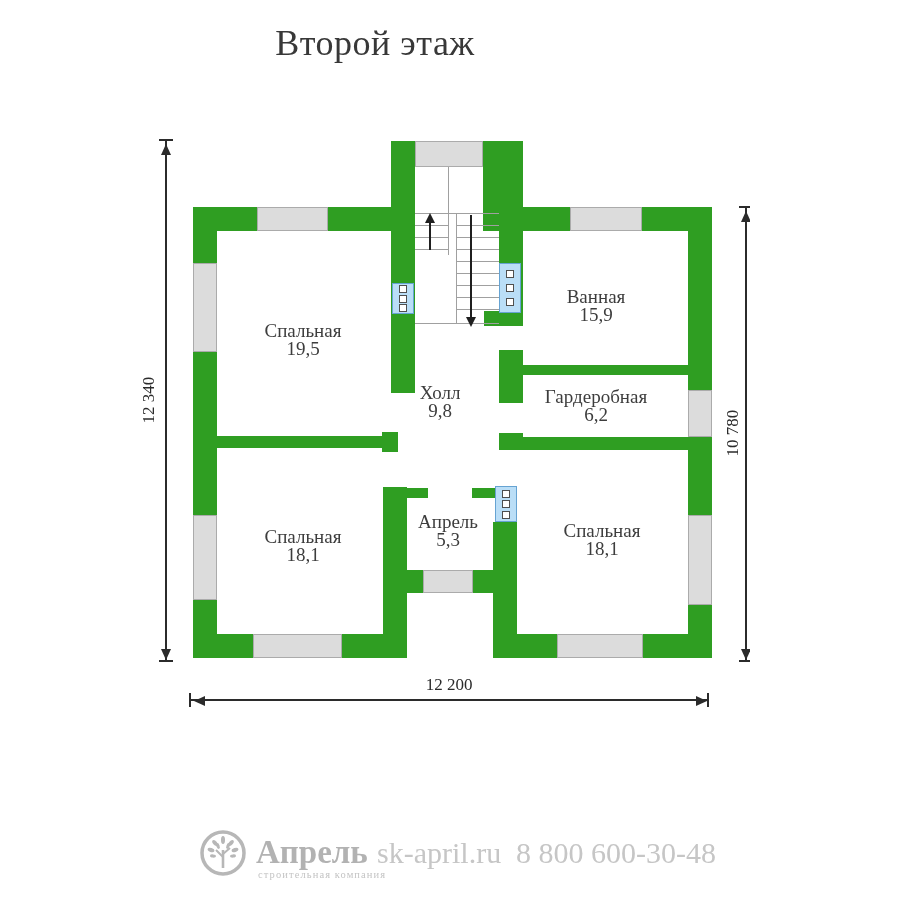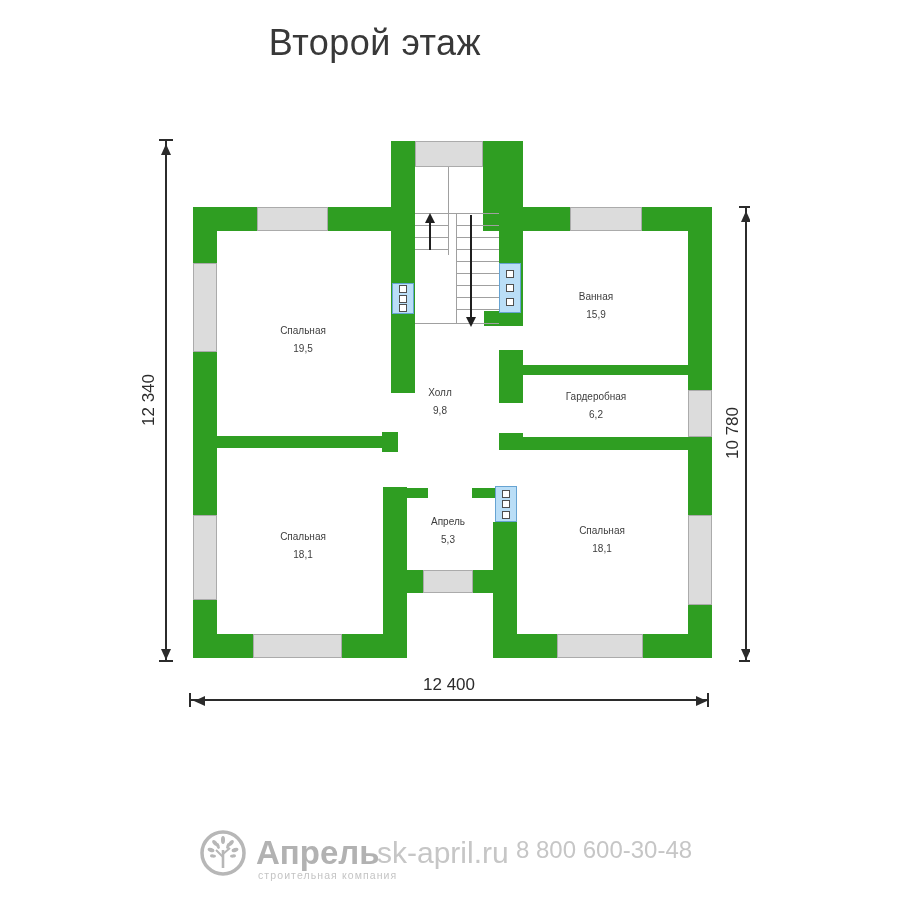--- a/index.html
+++ b/index.html
@@ -1,42 +1,42 @@
 <!DOCTYPE html>
 <html><head>
 <meta charset="utf-8">
 <style>
   html,body{margin:0;padding:0;background:#fff;}
   *{box-sizing:border-box;}
   .page{position:relative;width:750px;height:900px;background:#ffffff;overflow:hidden;
-        font-family:Liberation Sans, sans-serif;}
+        font-family:Liberation Serif, serif;}
   .title{position:absolute;left:0;right:0;top:22px;text-align:center;
          font-size:36px;color:#383838;letter-spacing:0.5px;}
   
   .wall{position:absolute;background:#2f9e22;}
   .thin{position:absolute;background:#2f9e22;}
   .win{position:absolute;background:#dcdcdc;box-shadow:inset 0 0 0 1px #ababab;}
   .rad{position:absolute;background:#badef7;border:1px solid #66a3d2;
        display:flex;flex-direction:column;justify-content:space-evenly;align-items:center;}
   .rad i{display:block;width:8px;height:8px;background:#ffffff;border:1px solid #4f4f4f;}
   .sline{position:absolute;background:#a0a0a0;}
   .shaft{position:absolute;background:#1f1f1f;}
   .tri{position:absolute;width:0;height:0;border-style:solid;border-color:transparent;}
   .room-label{position:absolute;transform:translate(-50%,-50%);text-align:center;
-              font-size:10px;line-height:18px;color:#3d3d3d;white-space:nowrap;}
+              font-size:19px;line-height:18px;color:#3d3d3d;white-space:nowrap;}
   
   .dline{position:absolute;background:#2b2b2b;}
   .dim-label{position:absolute;font-size:17px;color:#2b2b2b;white-space:nowrap;
              transform:translate(-50%,-50%);}
   .dim-label.vert{transform:translate(-50%,-50%) rotate(-90deg);}
   
   .footer-brand{position:absolute;left:256px;top:834px;font-size:33px;font-weight:bold;color:#b2b2b2;}
   .footer-tagline{position:absolute;left:258px;top:869px;font-size:10.5px;color:#c4c4c4;letter-spacing:1.1px;}
   .footer-site{position:absolute;left:377px;top:836px;font-size:30px;color:#c6c6c6;}
-  .footer-phone{position:absolute;left:516px;top:836px;font-size:24px;color:#c6c6c6;}
+  .footer-phone{position:absolute;left:516px;top:836px;font-size:30px;color:#c6c6c6;}
   .logo{position:absolute;left:199px;top:829px;width:48px;height:48px;}
 </style>
 </head>
 <body>
 
 <div class="page">
 
   <div class="title">Второй этаж</div>
 
   <div class="wall" style="left:393px;top:141px;width:130px;height:26px;"></div>
@@ -153,21 +153,21 @@
     <div class="tri" style="left:741px;top:208px;border-left-width:5px;border-right-width:5px;border-bottom:11px solid #2b2b2b;"></div>
     <div class="tri" style="left:741px;top:649px;border-left-width:5px;border-right-width:5px;border-top:11px solid #2b2b2b;"></div>
     <div class="dim-label vert" style="left:733px;top:433px;">10 780</div>
   </div>
   <div>
     <div class="dline" style="left:190px;top:699px;width:518px;height:2px;"></div>
     <div class="dline" style="left:189px;top:693px;width:2px;height:14px;"></div>
     <div class="dline" style="left:707px;top:693px;width:2px;height:14px;"></div>
     <div class="tri" style="left:191px;top:696px;border-top-width:5px;border-bottom-width:5px;border-right:11px solid #2b2b2b;"></div>
     <div class="tri" style="left:696px;top:696px;border-top-width:5px;border-bottom-width:5px;border-left:11px solid #2b2b2b;"></div>
-    <div class="dim-label" style="left:449px;top:685px;">12 400</div>
+    <div class="dim-label" style="left:449px;top:685px;">12 200</div>
   </div>
 
   <div class="logo">
     <svg width="48" height="48" viewBox="0 0 48 48">
       <circle cx="24" cy="24" r="21" fill="none" stroke="#b7b7b7" stroke-width="3.5"></circle>
       <path d="M24 39 L24 21" stroke="#b7b7b7" stroke-width="2.6" fill="none"></path>
       <path d="M24 28 L17 21 M24 25 L31 19" stroke="#b7b7b7" stroke-width="2" fill="none"></path>
       <g fill="#b7b7b7">
         <ellipse cx="24" cy="11" rx="2" ry="4"></ellipse>
         <ellipse cx="16" cy="14" rx="2" ry="3.5" transform="rotate(-40 16 14)"></ellipse>

